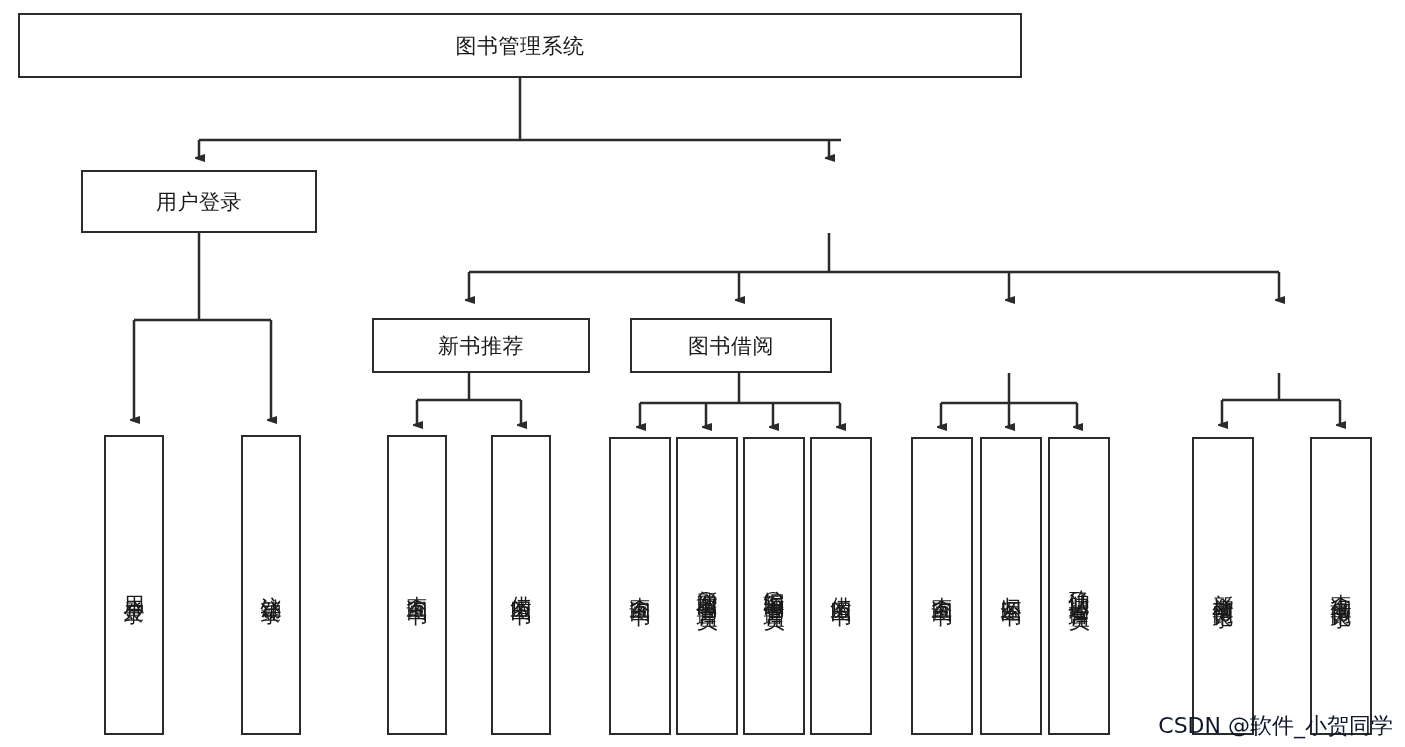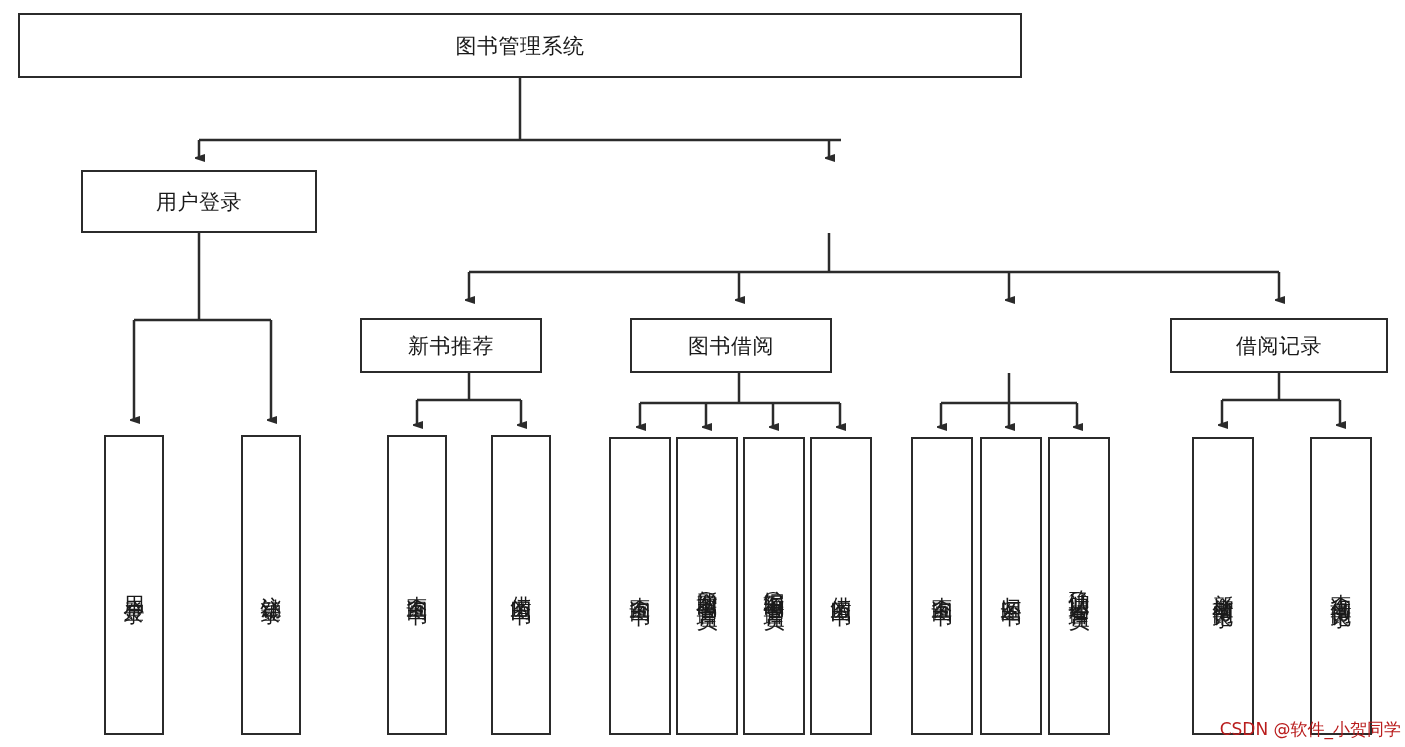--- a/index.html
+++ b/index.html
@@ -50,24 +50,24 @@
     text-align: center;
   }
   .node.vert .vtext {
     writing-mode: vertical-rl;
     text-orientation: upright;
     display: block;
     white-space: nowrap;
   }
   .watermark {
     position: absolute;
-    right: 4px;
+    right: 12px;
     bottom: 6px;
-    font-size: 17px;
-    color: #b91c1c;
+    font-size: 22px;
+    color: #0f172a;
     white-space: nowrap;
     font-family: "DejaVu Sans", "Liberation Sans", sans-serif;
   }
 </style>
 </head>
 <body>
 
 <div id="canvas">
 
   <svg class="connectors" viewBox="0 0 1405 747" xmlns="http://www.w3.org/2000/svg">
@@ -121,28 +121,25 @@
   </svg>
 
   <div class="node horiz" style="left:18px; top:13px; width:1004px; height:65px;">
     <span>图书管理系统</span>
   </div>
 
   <div class="node horiz" style="left:81px; top:170px; width:236px; height:63px;">
     <span>用户登录</span>
   </div>
 
-  <div class="node horiz" style="left:360px; top:318px; width:182px; height:55px;">
+  <div class="node horiz" style="left:372px; top:318px; width:218px; height:55px;">
     <span>新书推荐</span>
   </div>
   <div class="node horiz" style="left:630px; top:318px; width:202px; height:55px;">
     <span>图书借阅</span>
-  </div>
-  <div class="node horiz" style="left:1170px; top:318px; width:218px; height:55px;">
-    <span>借阅记录</span>
   </div>
 
   <div class="node vert" style="left:104px; top:435px; width:60px; height:300px;">
     <span class="vtext">用户登录</span>
   </div>
   <div class="node vert" style="left:241px; top:435px; width:60px; height:300px;">
     <span class="vtext">注销登录</span>
   </div>
 
   <div class="node vert" style="left:387px; top:435px; width:60px; height:300px;">

